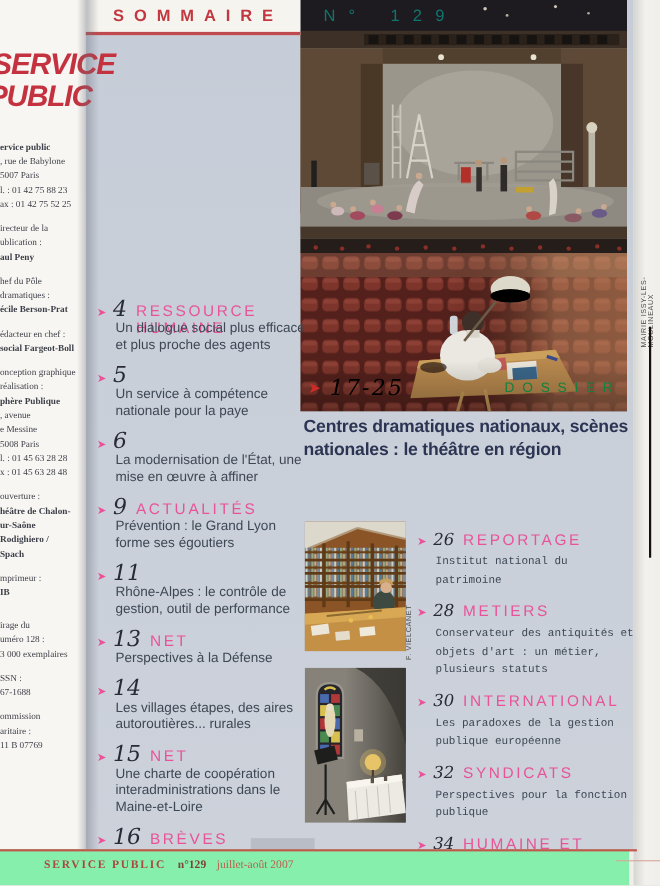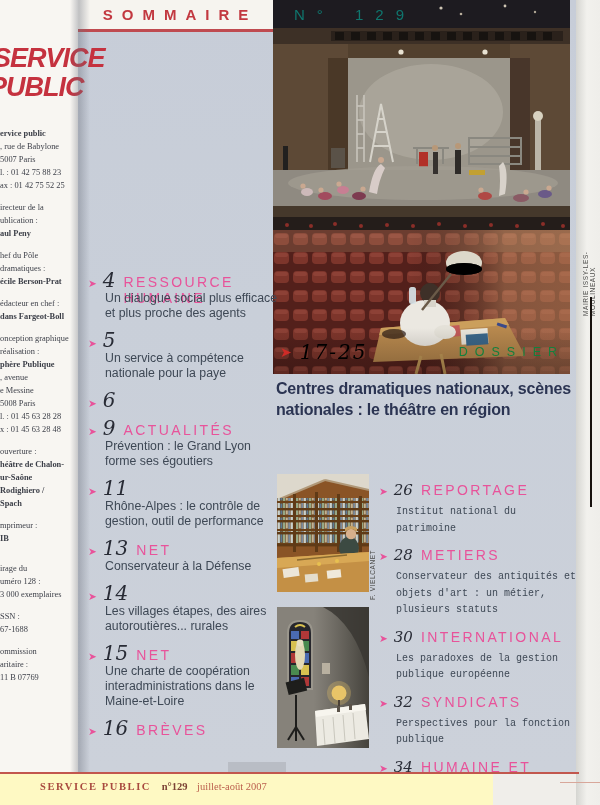--- a/index.html
+++ b/index.html
@@ -58,21 +58,21 @@
   #toc-right .desc{font-size:10px;line-height:16.5px;margin-top:2px;font-family:Liberation Mono, monospace;}
 
   
   .vcredit{position:absolute;writing-mode:vertical-rl;transform:rotate(180deg);font-size:6.5px;color:#4c4c4a;letter-spacing:0.6px;z-index:7;}
   #credit-mairie{left:582px;top:216px;height:100px;}
   #credit-vielcanet{left:369px;top:536px;height:64px;}
   #binding-line{position:absolute;left:590px;top:297px;width:2px;height:210px;background:#17110e;z-index:8;}
   #scan-artifact{position:absolute;left:228px;top:762px;width:58px;height:11px;background:#b9bdc5;z-index:3;}
 
   
-  #footer-area{position:absolute;left:0;top:772px;width:493px;height:33px;background:#fef9c3;z-index:5;}
+  #footer-area{position:absolute;left:0;top:772px;width:572px;height:33px;background:#86efac;z-index:5;}
   #footer-line{position:absolute;left:0;top:0;width:579px;height:2px;background:#c2574e;}
   #footer-line2{position:absolute;left:560px;top:10px;width:40px;height:1px;background:#d8a79a;}
   #footer-text{position:absolute;left:40px;top:9px;font-family:"Liberation Serif",serif;font-size:10.5px;color:#a8493f;}
   #footer-text .mag{letter-spacing:1.6px;font-weight:bold;}
   #footer-text .iss{margin-left:8px;color:#7c4336;font-weight:bold;}
   #footer-text .dat{margin-left:7px;color:#bb5f4d;}
 </style>
 </head>
 <body>
 
@@ -268,20 +268,21 @@
           <span class="cat"></span>
         </div>
       <div class="desc">Un service à compétence nationale pour la paye</div>
     </div>
     <div class="entry">
       <div class="ehead">
           <span class="arrow">➤</span>
           <span class="num">6</span>
           <span class="cat"></span>
         </div>
+      <div class="desc">La modernisation de l'État, une mise en œuvre à affiner</div>
     </div>
     <div class="entry">
       <div class="ehead">
           <span class="arrow">➤</span>
           <span class="num">9</span>
           <span class="cat">ACTUALITÉS</span>
         </div>
       <div class="desc">Prévention : le Grand Lyon forme ses égoutiers</div>
     </div>
     <div class="entry">
@@ -291,21 +292,21 @@
           <span class="cat"></span>
         </div>
       <div class="desc">Rhône-Alpes : le contrôle de gestion, outil de performance</div>
     </div>
     <div class="entry">
       <div class="ehead">
           <span class="arrow">➤</span>
           <span class="num">13</span>
           <span class="cat">NET</span>
         </div>
-      <div class="desc">Conservateur à la Défense</div>
+      <div class="desc">Perspectives à la Défense</div>
     </div>
     <div class="entry">
       <div class="ehead">
           <span class="arrow">➤</span>
           <span class="num">14</span>
           <span class="cat"></span>
         </div>
       <div class="desc">Les villages étapes, des aires autoroutières... rurales</div>
     </div>
     <div class="entry">
@@ -483,21 +484,21 @@
       <div class="sb-gap"></div>
       <div class="sb-line">irecteur de la</div>
       <div class="sb-line">ublication :</div>
       <div class="sb-line b">aul Peny</div>
       <div class="sb-gap"></div>
       <div class="sb-line">hef du Pôle</div>
       <div class="sb-line">dramatiques :</div>
       <div class="sb-line b">écile Berson-Prat</div>
       <div class="sb-gap"></div>
       <div class="sb-line">édacteur en chef :</div>
-      <div class="sb-line b">dans Fargeot-Boll</div>
+      <div class="sb-line b">social Fargeot-Boll</div>
       <div class="sb-gap"></div>
       <div class="sb-line">onception graphique</div>
       <div class="sb-line">réalisation :</div>
       <div class="sb-line b">phère Publique</div>
       <div class="sb-line">, avenue</div>
       <div class="sb-line">e Messine</div>
       <div class="sb-line">5008 Paris</div>
       <div class="sb-line">l. : 01 45 63 28 28</div>
       <div class="sb-line">x : 01 45 63 28 48</div>
       <div class="sb-gap"></div>

